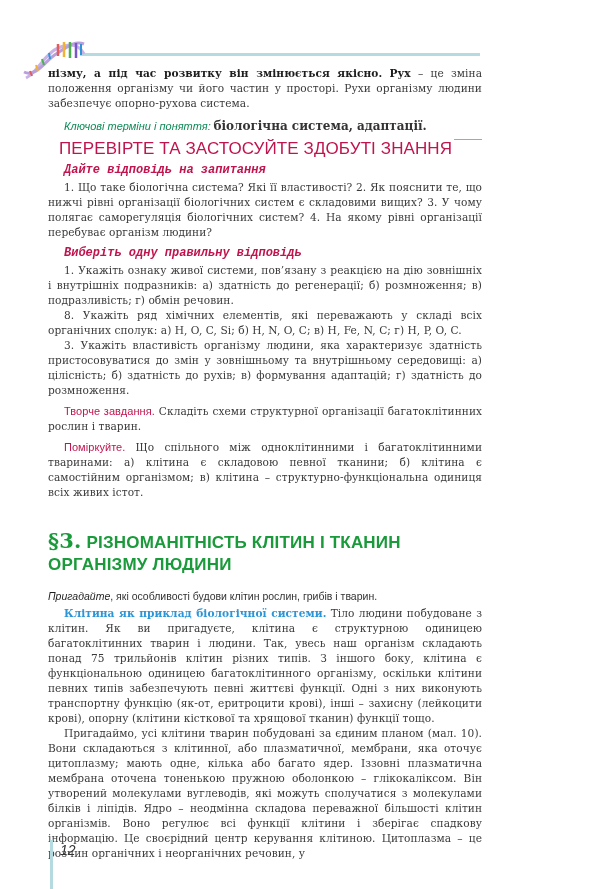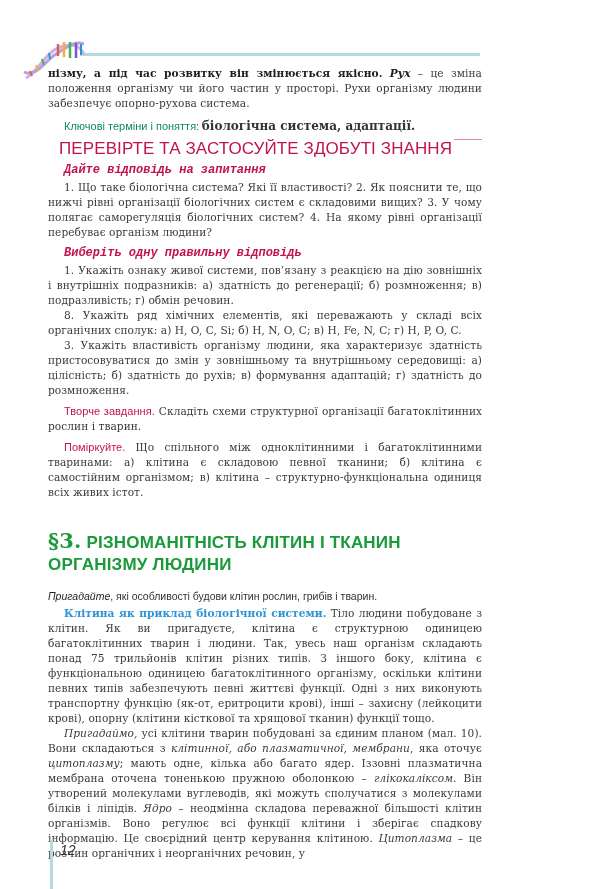--- a/index.html
+++ b/index.html
@@ -10,22 +10,22 @@
     .dna { position: absolute; left: 22px; top: 38px; width: 64px; height: 44px; }
 
     .content { position: absolute; left: 48px; top: 66px; width: 434px; }
     .p {
       font-family: "DejaVu Serif", "Liberation Serif", serif;
       font-size: 10.6px; line-height: 15px; color: #3a3a3a;
       text-align: justify; margin: 0; letter-spacing: 0.05px;
     }
     .indent { text-indent: 16px; }
     .bold { font-weight: bold; color: #1e1e1e; }
-    .ital { font-style: italic; }
-    .green-lbl { color: #0f8a56; font-family: "Liberation Sans", sans-serif; font-size: 11px; }
+    .ital { }
+    .green-lbl { color: #0f8a56; font-style: italic; font-family: "Liberation Sans", sans-serif; font-size: 11px; }
     .keyterms { margin: 8px 0 0 16px; font-size: 10.6px; }
     .keyterms .vals { font-family: "DejaVu Serif", serif; font-weight: bold; color: #333; font-size: 12px; }
 
     .section-head {
       margin: 6px 0 0 11px; color: #c0144f;
       font-family: "Liberation Sans", sans-serif; font-size: 17px; letter-spacing: 0.1px;
       display: flex; align-items: flex-start;
     }
     .section-head .rule { flex: 1; height: 1px; background: #e08aa6; margin-left: 2px; margin-bottom: 2px; }
     .sub-head {

